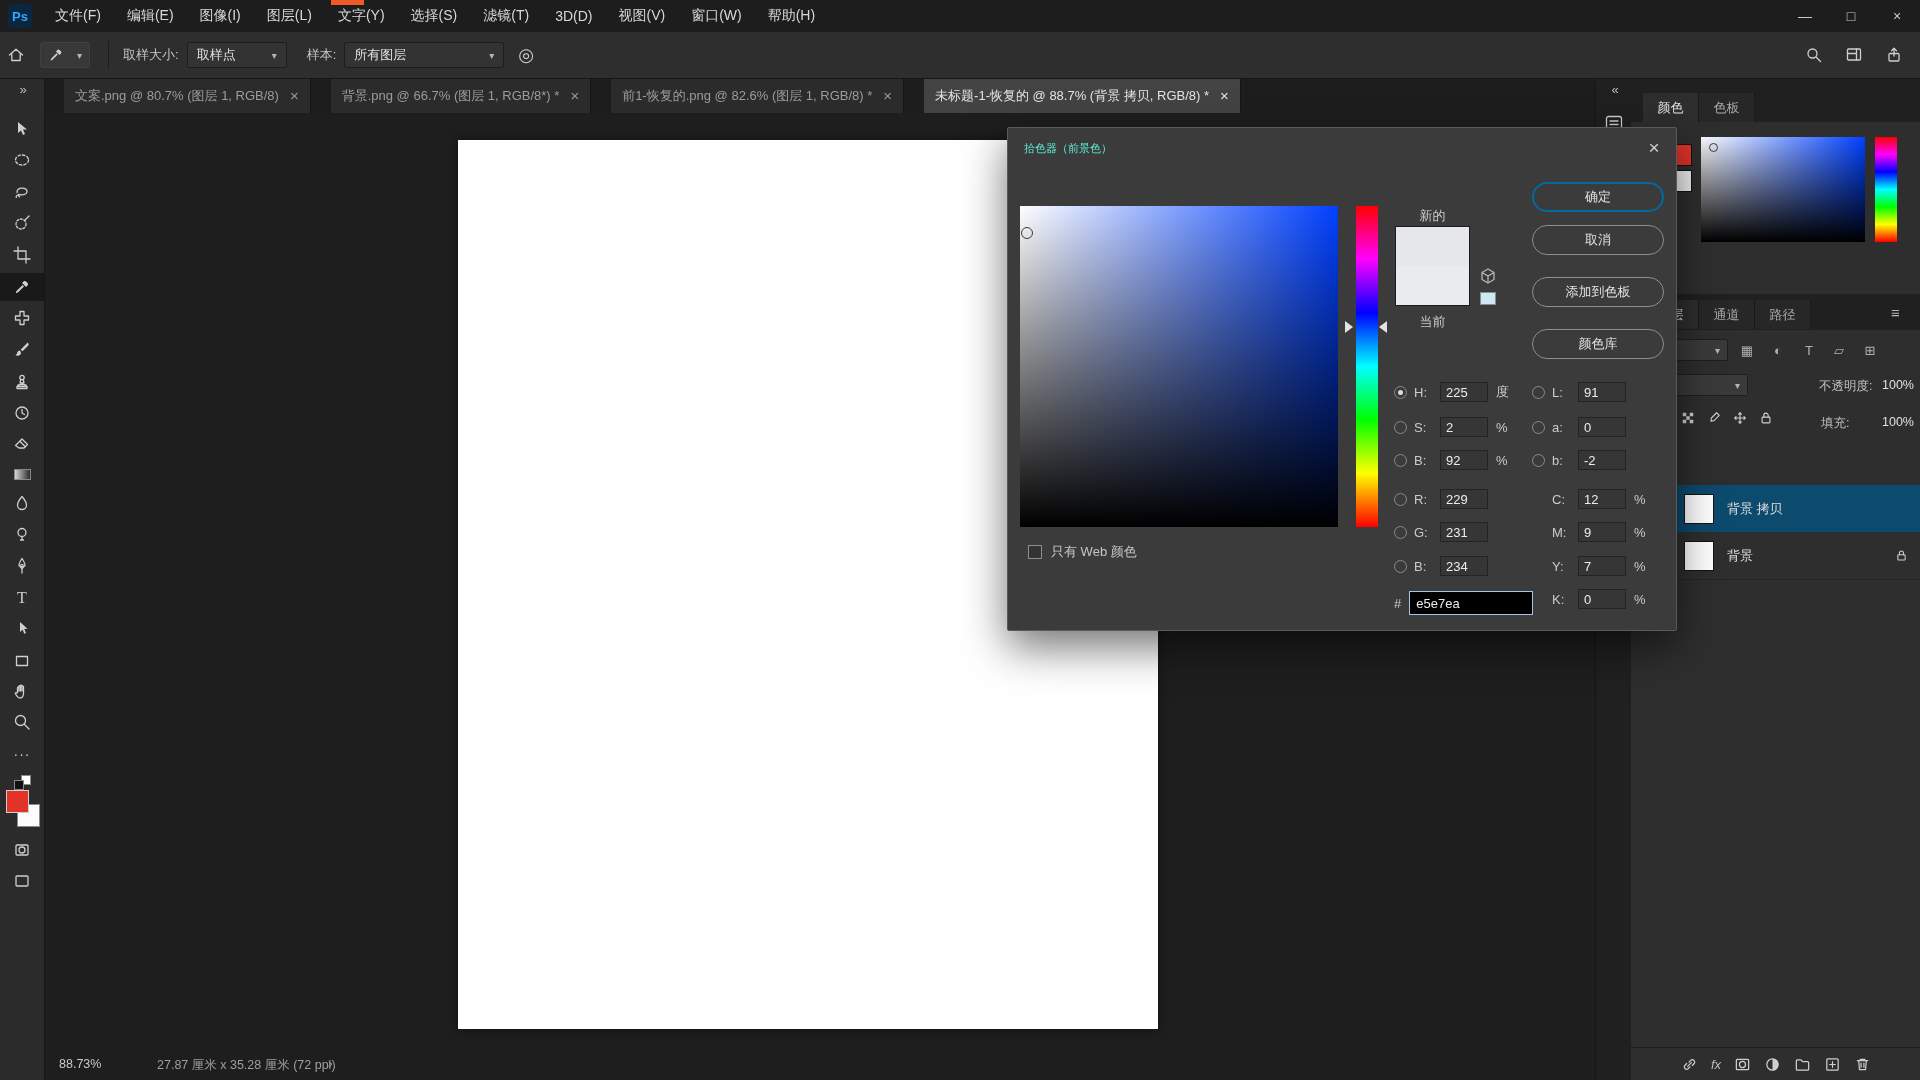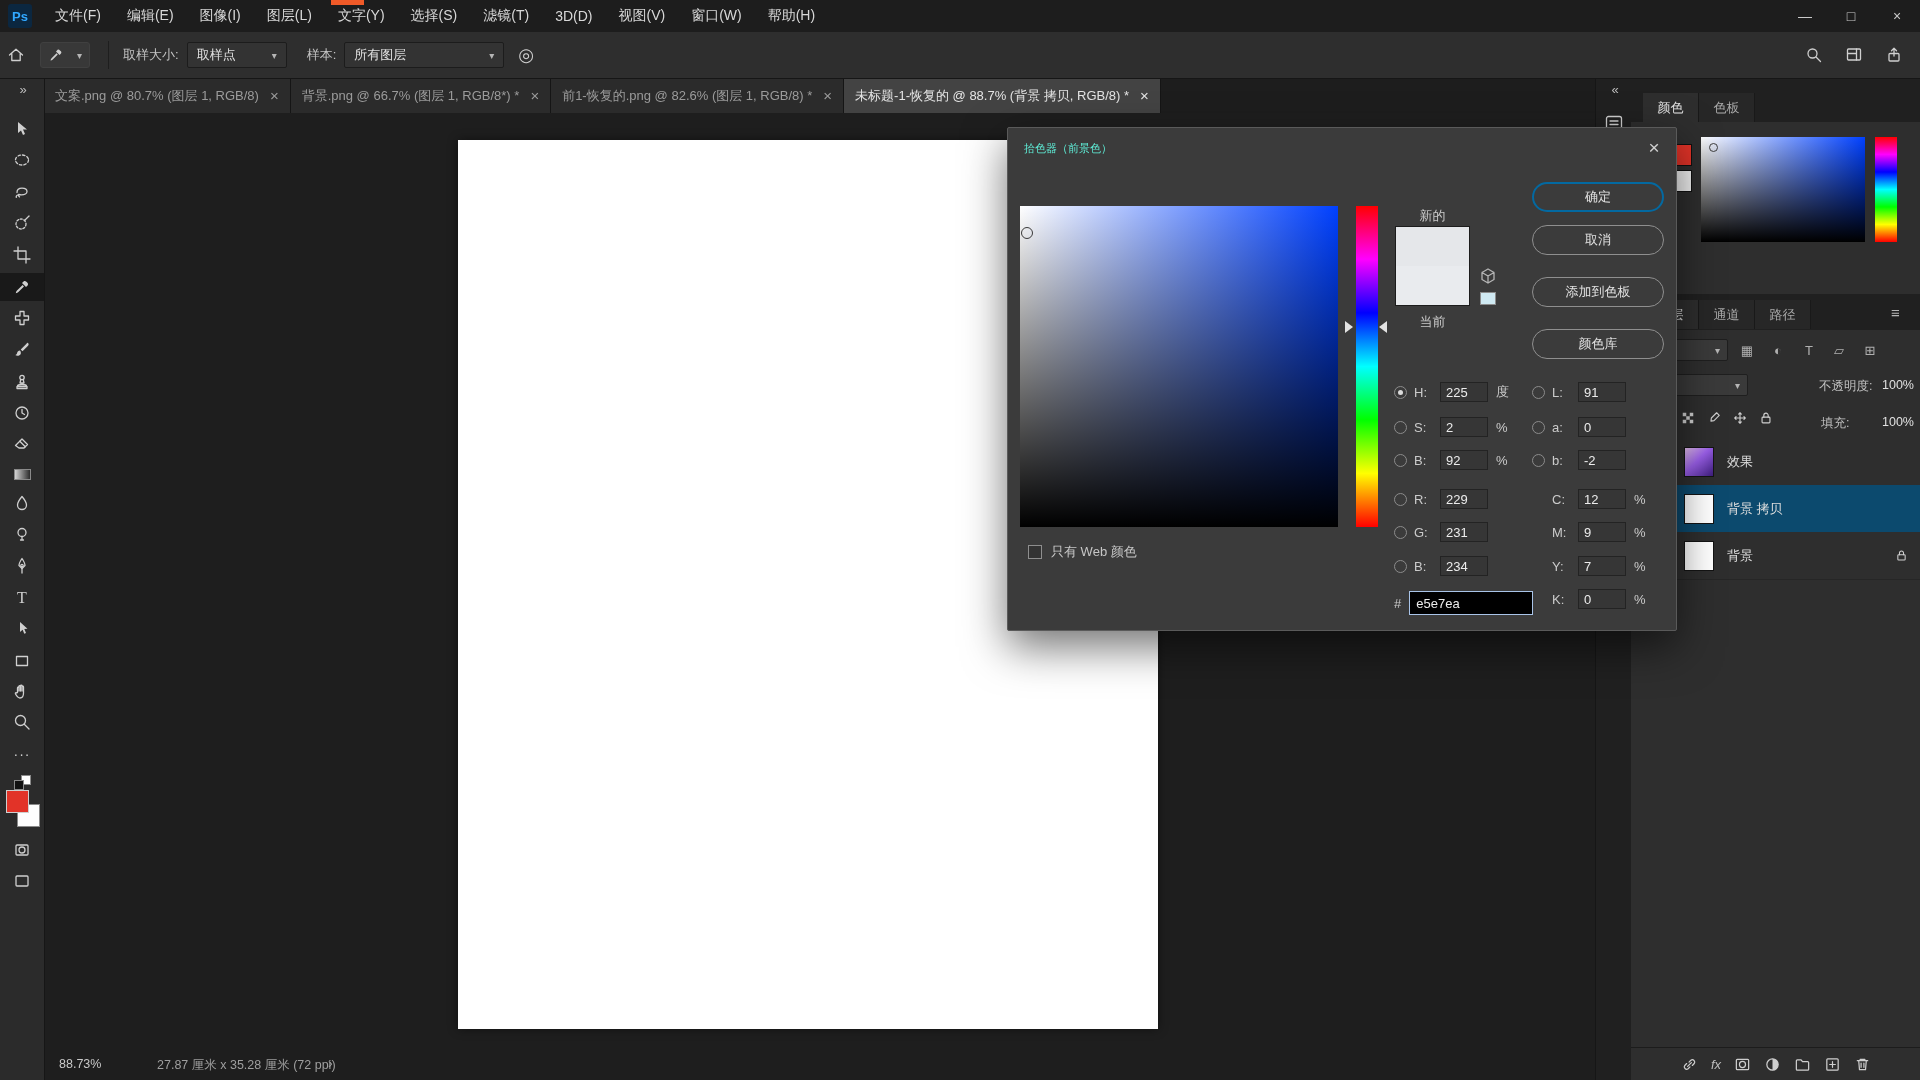--- a/index.html
+++ b/index.html
@@ -31,21 +31,21 @@
   .opt-label{font-size:13px;color:#c4c4c4;margin:0 8px 0 4px;white-space:nowrap;}
   .dd{height:26px;background:#333333;border:1px solid #1c1c1c;border-radius:2px;display:flex;align-items:center;
     justify-content:space-between;padding:0 9px;font-size:13px;color:#e0e0e0;box-sizing:border-box;}
   .chev{font-size:10px;color:#b5b5b5;margin-left:9px;}
   .opt-right{margin-left:auto;display:flex;align-items:center;gap:8px;margin-right:10px;}
   .ring-icon{font-size:18px;color:#cfcfcf;margin-left:14px;}
 
   
   .tabstrip{position:absolute;top:78px;left:44px;width:1551px;height:35px;background:#1d1d1d;display:flex;z-index:5;}
   .tab{display:flex;align-items:center;padding:0 11px;background:#2b2b2b;border-right:1px solid #151515;
-    font-size:13px;color:#9b9b9b;white-space:nowrap;}
+    font-size:13px;color:#9b9b9b;white-space:nowrap;margin-left:20px;}
   .tab.active{background:#434343;color:#e4e4e4;}
   .tab-close{margin-left:11px;font-size:15px;line-height:1;}
 
   
   .left-dock{position:absolute;top:78px;left:0;width:44px;bottom:0;background:#2b2b2b;border-right:1px solid #161616;z-index:6;}
   .dock-expand{position:absolute;top:4px;left:0;width:44px;text-align:center;color:#bdbdbd;font-size:13px;letter-spacing:-2px;}
   .tool{position:absolute;left:7px;width:30px;height:28px;display:flex;align-items:center;justify-content:center;border-radius:3px;}
   .tool.selected{left:0;width:44px;border-radius:0;background:#191919;}
   .grad-chip{width:15px;height:9px;border:1px solid #8a8a8a;background:linear-gradient(to right,#d4d4d4,#2b2b2b);}
   .mini-sw{position:relative;width:17px;height:15px;}
@@ -439,30 +439,20 @@
     </span>
   <span class="abs" style="left:128px;top:333px">
     <svg class="ic" width="14" height="14" viewBox="0 0 16 16">
         <rect x="3.5" y="7" width="9" height="6.5" rx="1"></rect>
         <path d="M5.5 7V5a2.5 2.5 0 0 1 5 0v2"></path>
       </svg>
     </span>
   <span class="plabel" style="left:190px;top:337px">填充:</span>
   <span class="plabel" style="left:251px;top:337px;color:#e0e0e0">100%</span>
 
-  <div class="lrow" style="top:360px">
-    <span class="leye">
-      <svg class="ic" width="16" height="16" viewBox="0 0 18 18">
-          <path d="M2 9s2.5-4 7-4 7 4 7 4-2.5 4-7 4-7-4-7-4z"></path>
-          <circle cx="9" cy="9" r="2"></circle>
-        </svg>
-      </span>
-    <span class="lthumb effect"></span>
-    <span class="lname">效果</span>
-  </div>
   <div class="lrow selected" style="top:407px">
     <span class="leye">
       <svg class="ic" width="16" height="16" viewBox="0 0 18 18">
           <path d="M2 9s2.5-4 7-4 7 4 7 4-2.5 4-7 4-7-4-7-4z"></path>
           <circle cx="9" cy="9" r="2"></circle>
         </svg>
       </span>
     <span class="lthumb"></span>
     <span class="lname">背景 拷贝</span>
   </div>

